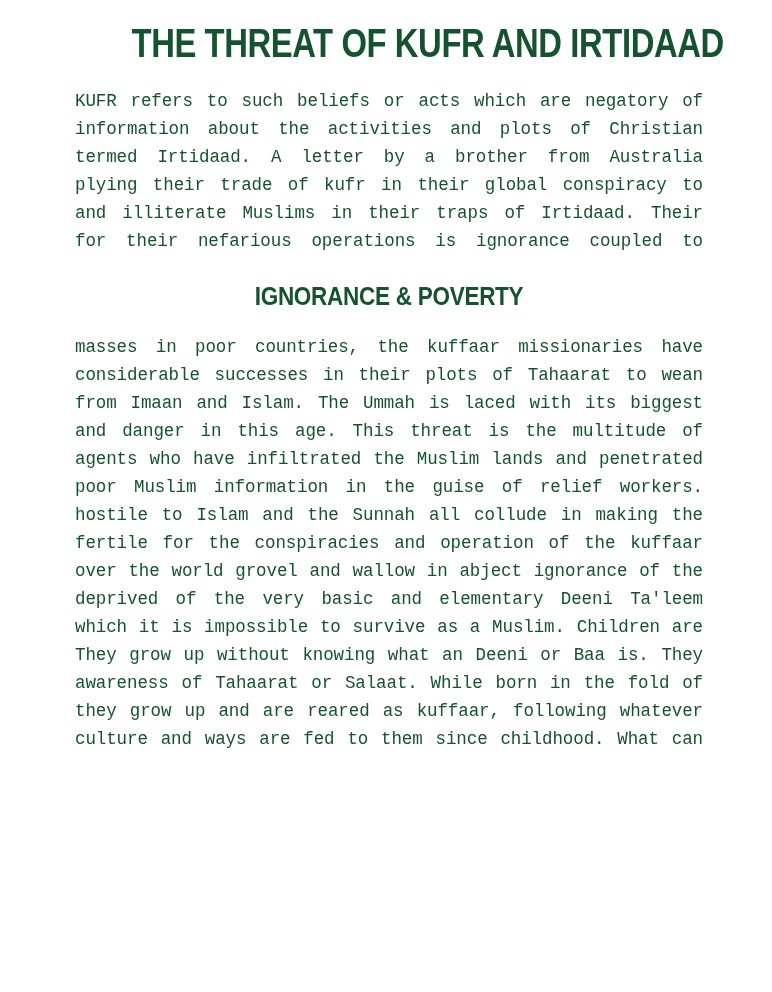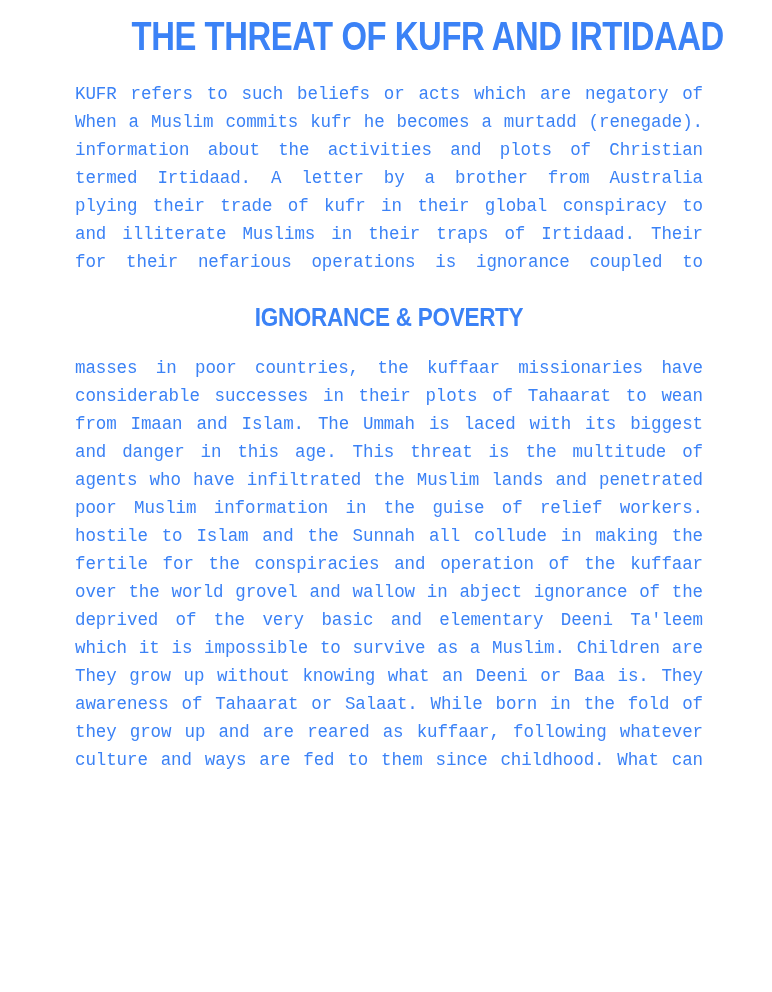--- a/index.html
+++ b/index.html
@@ -6,23 +6,23 @@
     margin: 0;
     padding: 0;
     background: #ffffff;
   }
   .page {
     position: relative;
     box-sizing: border-box;
     width: 772px;
     height: 992px;
     background: #ffffff;
-    color: #3b82f6;
+    color: #14532d;
     font-family: "Liberation Sans", sans-serif;
-    padding: 14px 69px 0 75px;
+    padding: 21px 69px 0 75px;
     overflow: hidden;
   }
   .title {
     margin: 0;
     font-size: 40px;
     line-height: 44px;
     font-weight: bold;
     text-align: center;
     white-space: nowrap;
     letter-spacing: -0.5px;
@@ -61,21 +61,20 @@
 </style>
 </head>
 <body>
 
 <main class="page">
 
   <h1 class="title">THE THREAT OF KUFR AND IRTIDAAD</h1>
 
   <section class="para para-complete">
       <div class="line">KUFR refers to such beliefs or acts which are negatory of Imaan.</div>
-      <div class="line">When a Muslim commits kufr he becomes a murtadd (renegade).</div>
       <div class="line">information about the activities and plots of Christian missionaries</div>
       <div class="line">termed Irtidaad. A letter by a brother from Australia provides some</div>
       <div class="line">plying their trade of kufr in their global conspiracy to trap ignorant</div>
       <div class="line">and illiterate Muslims in their traps of Irtidaad. Their prime ground</div>
       <div class="line">for their nefarious operations is ignorance coupled to poverty.</div>
     </section>
 
   <h2 class="heading">IGNORANCE &amp; POVERTY</h2>
 
   <section class="para">

